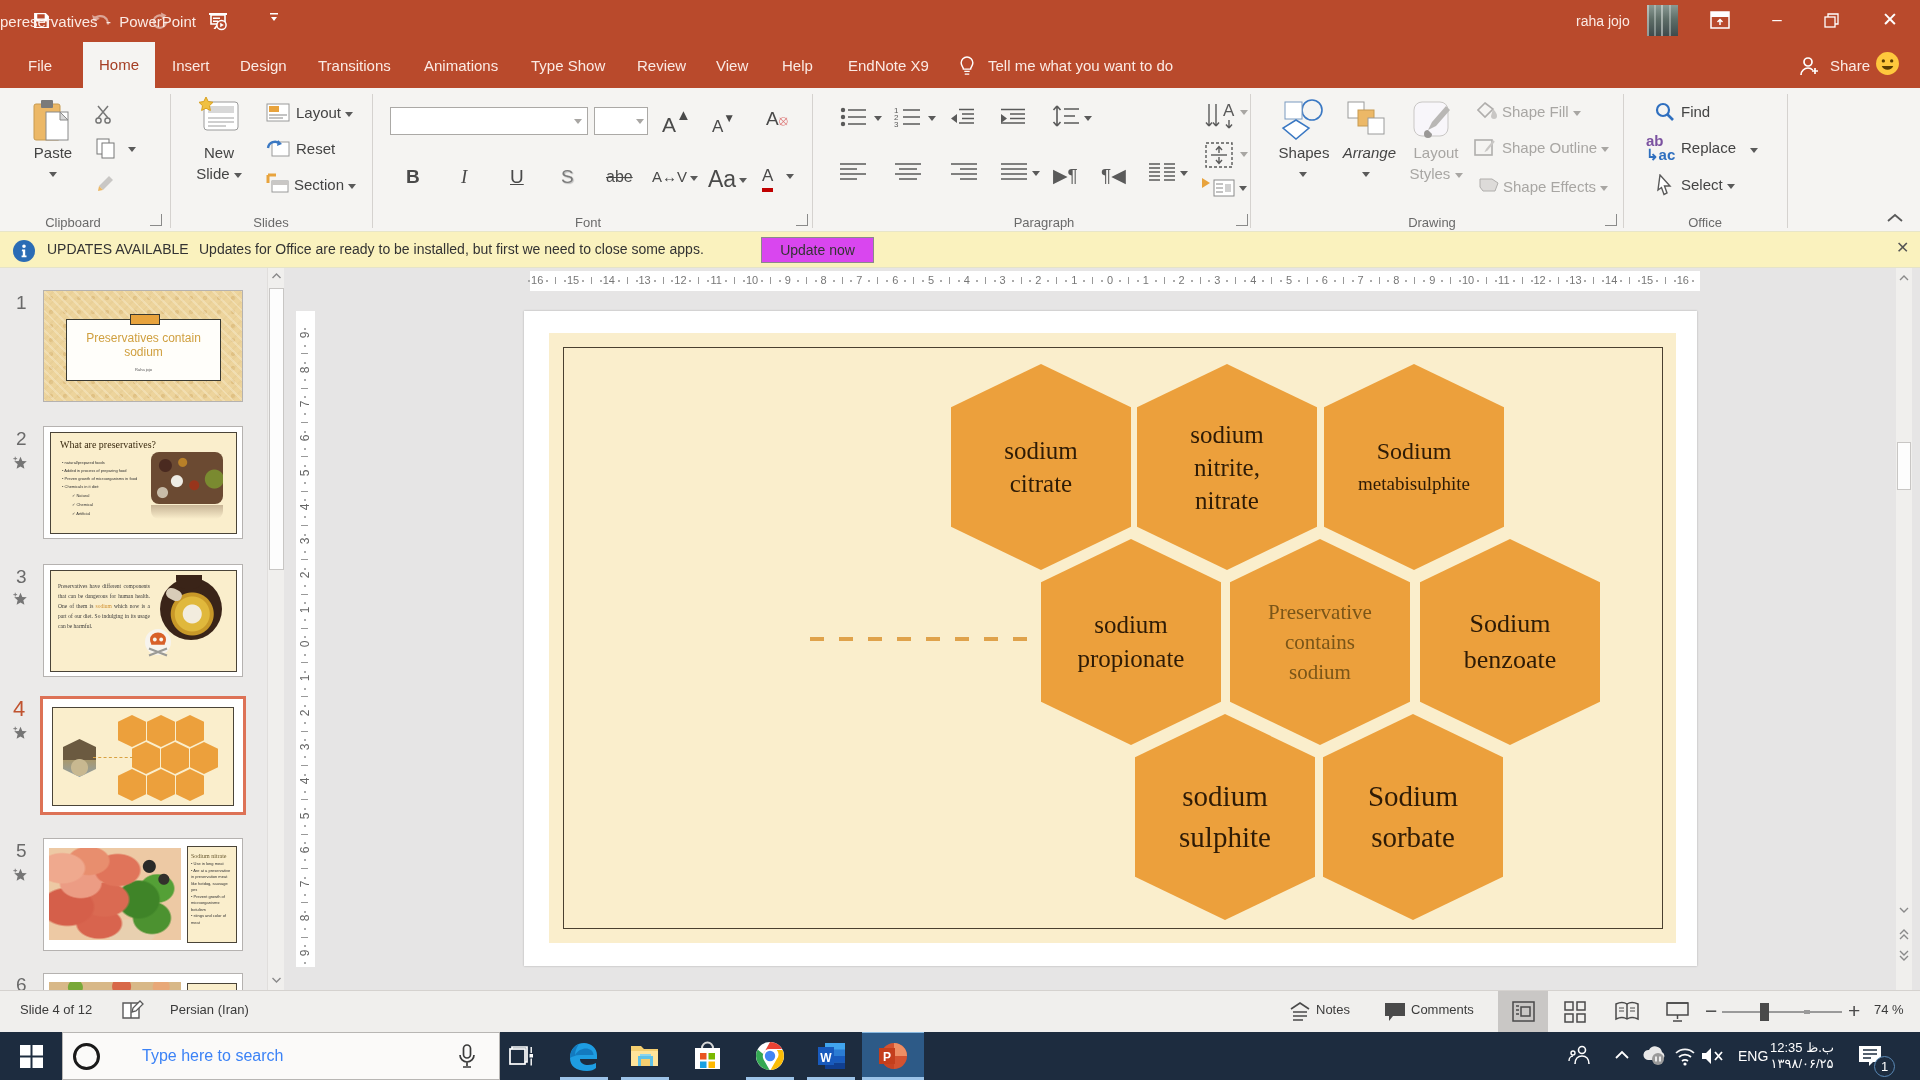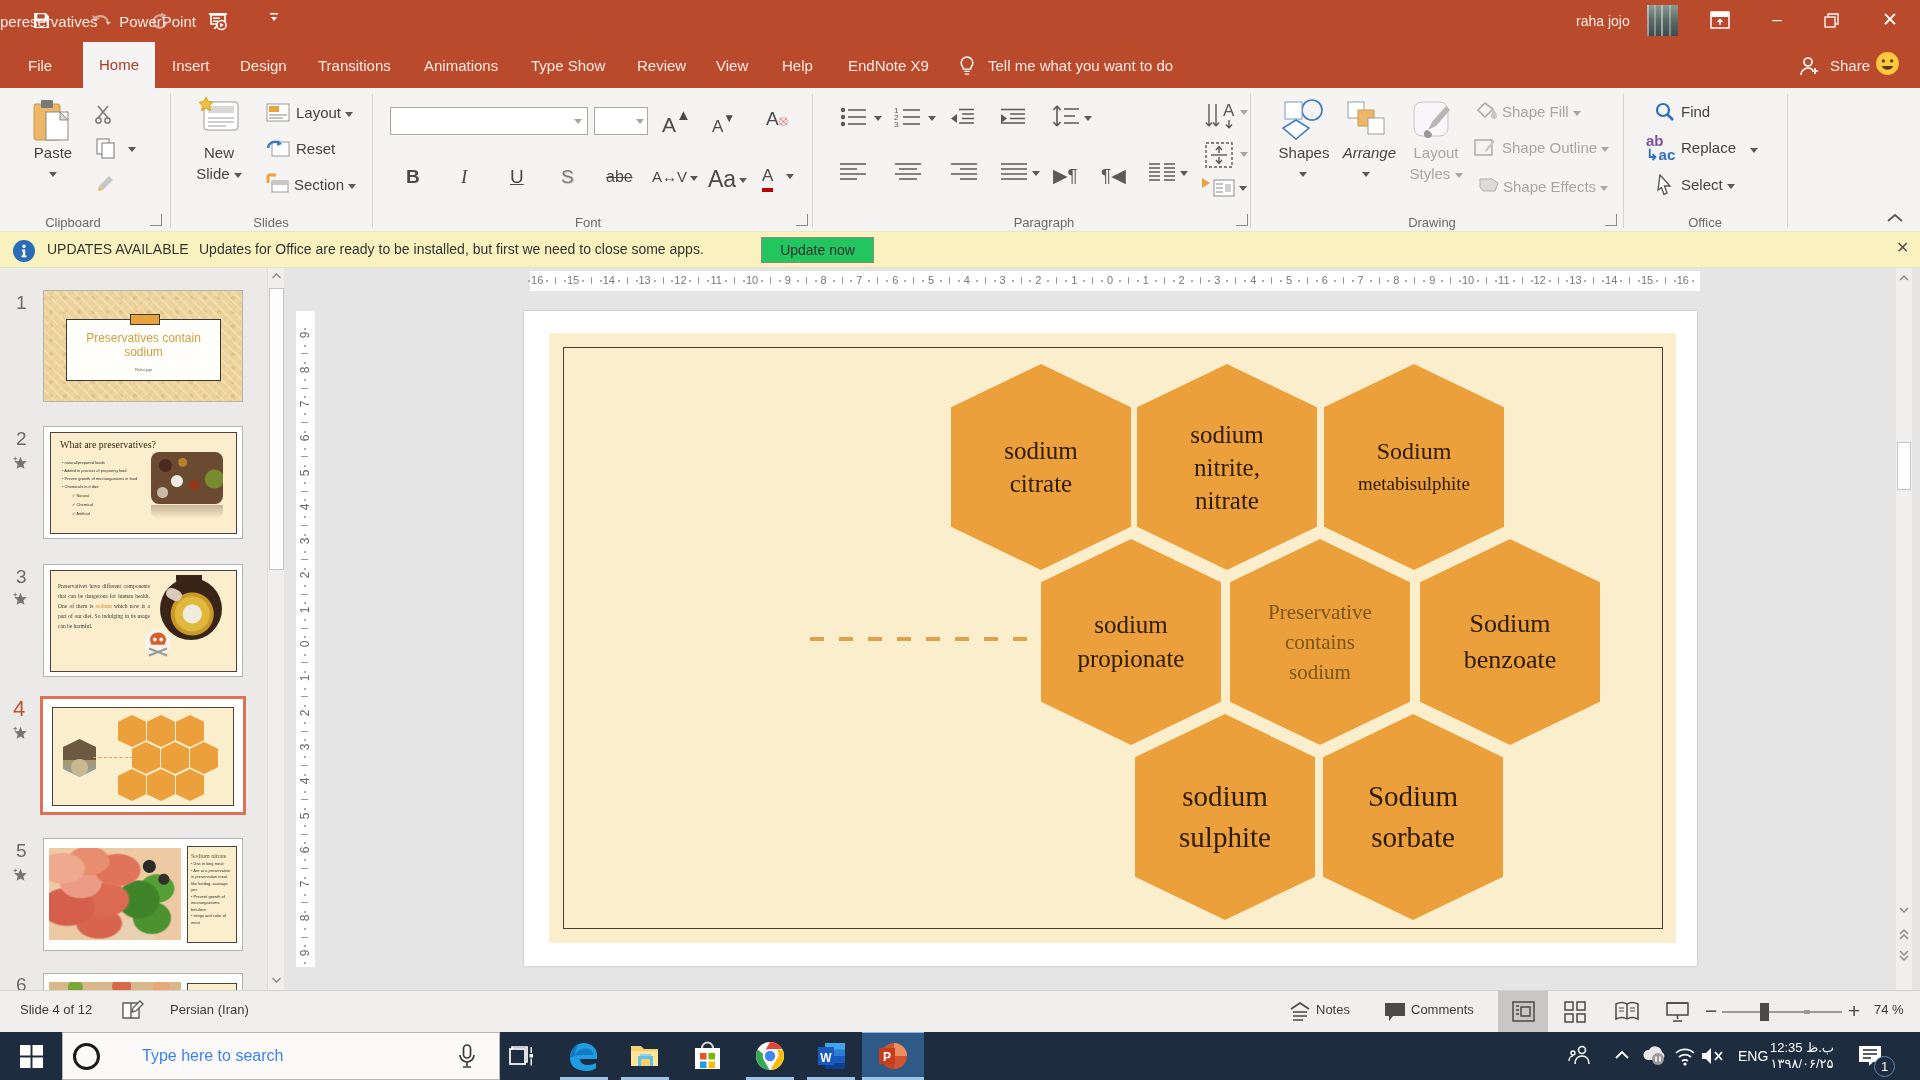--- a/index.html
+++ b/index.html
@@ -353,21 +353,21 @@
         </svg></div>
   </div>
 
   <div id="notif">
     <svg class="abs" style="left:12px;top:7px" width="24" height="24" viewBox="0 0 24 24">
         <circle cx="12" cy="12" r="11" fill="#2A6CB5"></circle>
         <path d="M12 5.5 a1.8 1.8 0 1 1 0 3.6 a1.8 1.8 0 0 1 0-3.6z M10 10.5 h3.2 v6 h1.3 v1.7 H9.6 v-1.7 h1.2 v-4.3 h-1z" fill="#fff"></path>
       </svg>
     <div class="abs" style="left:47px;top:9px;font-size:14px;font-weight:normal;color:#333;">UPDATES AVAILABLE</div>
     <div class="abs" style="left:199px;top:9px;font-size:14px;color:#333;">Updates for Office are ready to be installed, but first we need to close some apps.</div>
-    <div class="abs" style="left:761px;top:5px;width:113px;height:26px;background:#22c55e;border:1px solid #8a8a8a;font-size:14px;color:#333;text-align:center;line-height:24px;">Update now</div>
+    <div class="abs" style="left:761px;top:5px;width:113px;height:26px;background:#d946ef;border:1px solid #8a8a8a;font-size:14px;color:#333;text-align:center;line-height:24px;">Update now</div>
     <div class="abs" style="left:1896px;top:6px;font-size:16px;color:#555;">✕</div>
   </div>
 
   <div id="thumbpanel">
 
     <div class="thumbnum" style="left:16px;top:24px;">1</div>
     <div class="thumbnum" style="left:16px;top:160px;">2</div>
     <div class="thumbnum" style="left:16px;top:298px;">3</div>
     <div class="thumbnum" style="left:13px;top:428px;color:#C0532F;font-size:22px;">4</div>
     <div class="thumbnum" style="left:16px;top:572px;">5</div>

